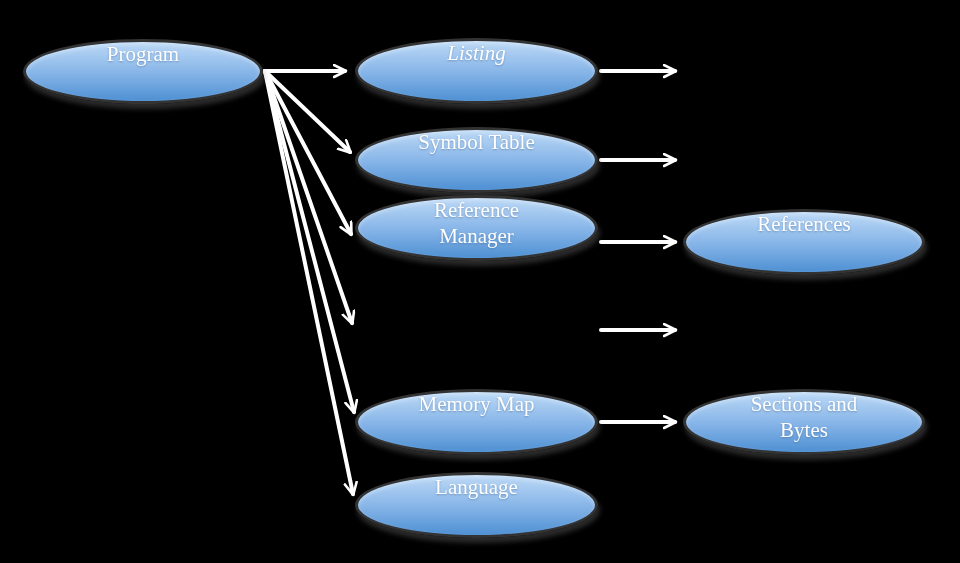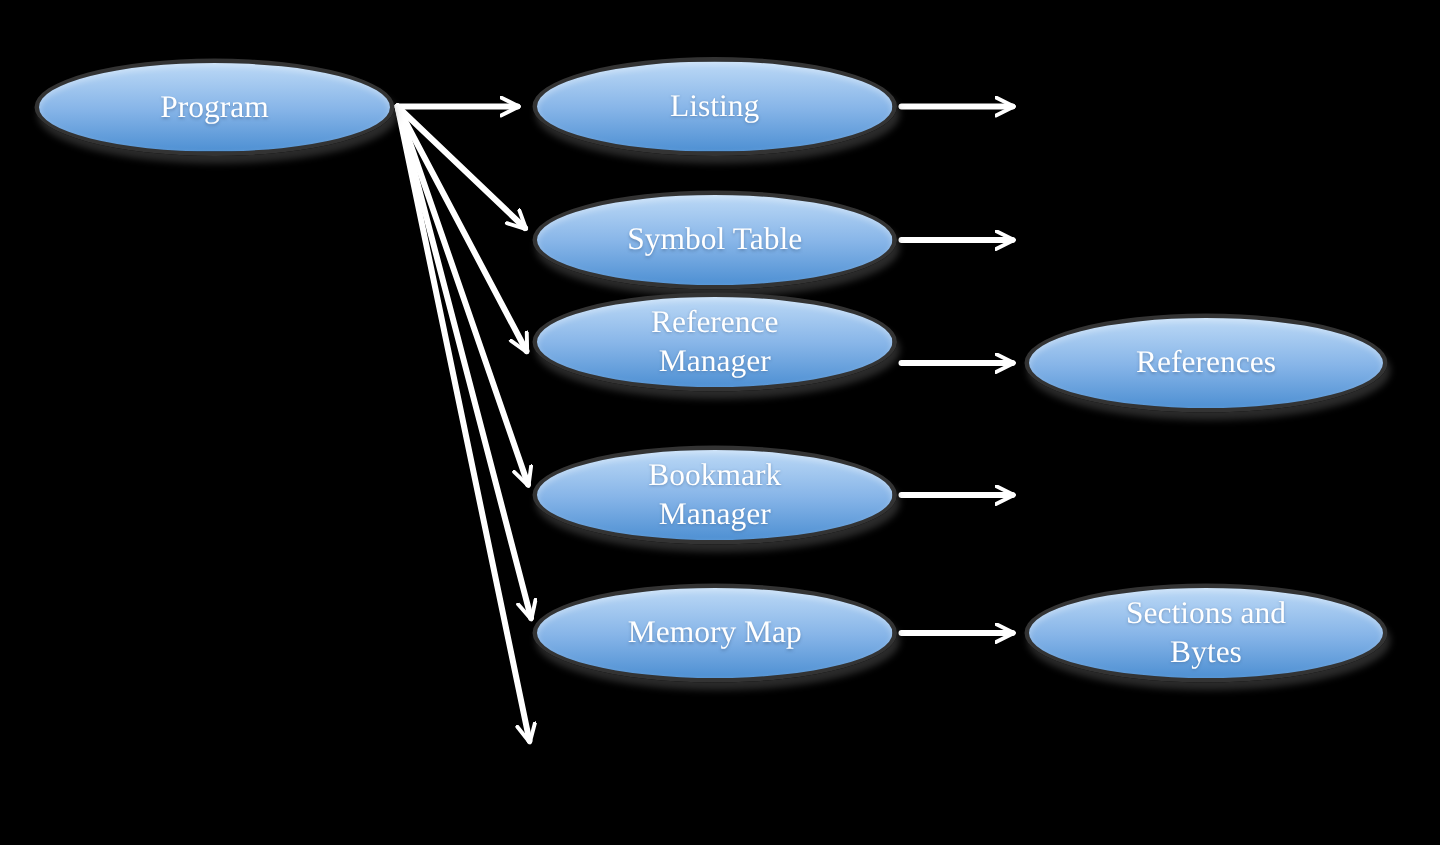--- a/index.html
+++ b/index.html
@@ -26,21 +26,20 @@
     position: absolute;
     border-radius: 50%;
     border: 3px solid var(--border, #333);
     background: linear-gradient(to bottom,
       var(--fill_top, #bcd9f6) 0%,
       var(--fill_mid, #87b5e8) 52%,
       var(--fill_bottom, #4e90d3) 100%);
     box-shadow: 2px 5px 5px rgba(135,135,135,0.32),
                 inset 0 2px 4px rgba(255,255,255,0.35);
     display: flex;
-    align-items: center;
     justify-content: center;
     box-sizing: border-box;
   }
   .node-label {
     color: var(--text, #fff);
     font-size: 21px;
     line-height: 1.22;
     text-align: center;
     max-width: 145px;
     text-shadow: 0 1px 2px rgba(60,90,130,0.45);
@@ -74,34 +73,34 @@
     <line class="edge-line" x1="601" y1="160" x2="675" y2="160" marker-end="url(#chev)"></line>
     <line class="edge-line" x1="601" y1="242" x2="675" y2="242" marker-end="url(#chev)"></line>
     <line class="edge-line" x1="601" y1="330" x2="675" y2="330" marker-end="url(#chev)"></line>
     <line class="edge-line" x1="601" y1="422" x2="675" y2="422" marker-end="url(#chev)"></line>
   </svg>
 
   <div class="node" style="left:23px; top:39px; width:240px; height:65px;">
     <span class="node-label">Program</span>
   </div>
 
-  <div class="node" style="left:355px; top:38px; width:243px; height:66px;">
+  <div class="node" style="left:355px; top:38px; width:243px; height:66px;font-style:italic;">
     <span class="node-label">Listing</span>
   </div>
   <div class="node" style="left:355px; top:127px; width:243px; height:66px;">
     <span class="node-label">Symbol Table</span>
   </div>
   <div class="node" style="left:355px; top:195px; width:243px; height:66px;">
     <span class="node-label">Reference Manager</span>
   </div>
-  <div class="node" style="left:355px; top:297px; width:243px; height:66px;">
-    <span class="node-label">Bookmark Manager</span>
-  </div>
   <div class="node" style="left:355px; top:389px; width:243px; height:66px;">
     <span class="node-label">Memory Map</span>
+  </div>
+  <div class="node" style="left:355px; top:472px; width:243px; height:66px;">
+    <span class="node-label">Language</span>
   </div>
 
   <div class="node" style="left:683px; top:209px; width:242px; height:66px;">
     <span class="node-label">References</span>
   </div>
   <div class="node" style="left:683px; top:389px; width:242px; height:66px;">
     <span class="node-label">Sections and Bytes</span>
   </div>
 
 </div>

